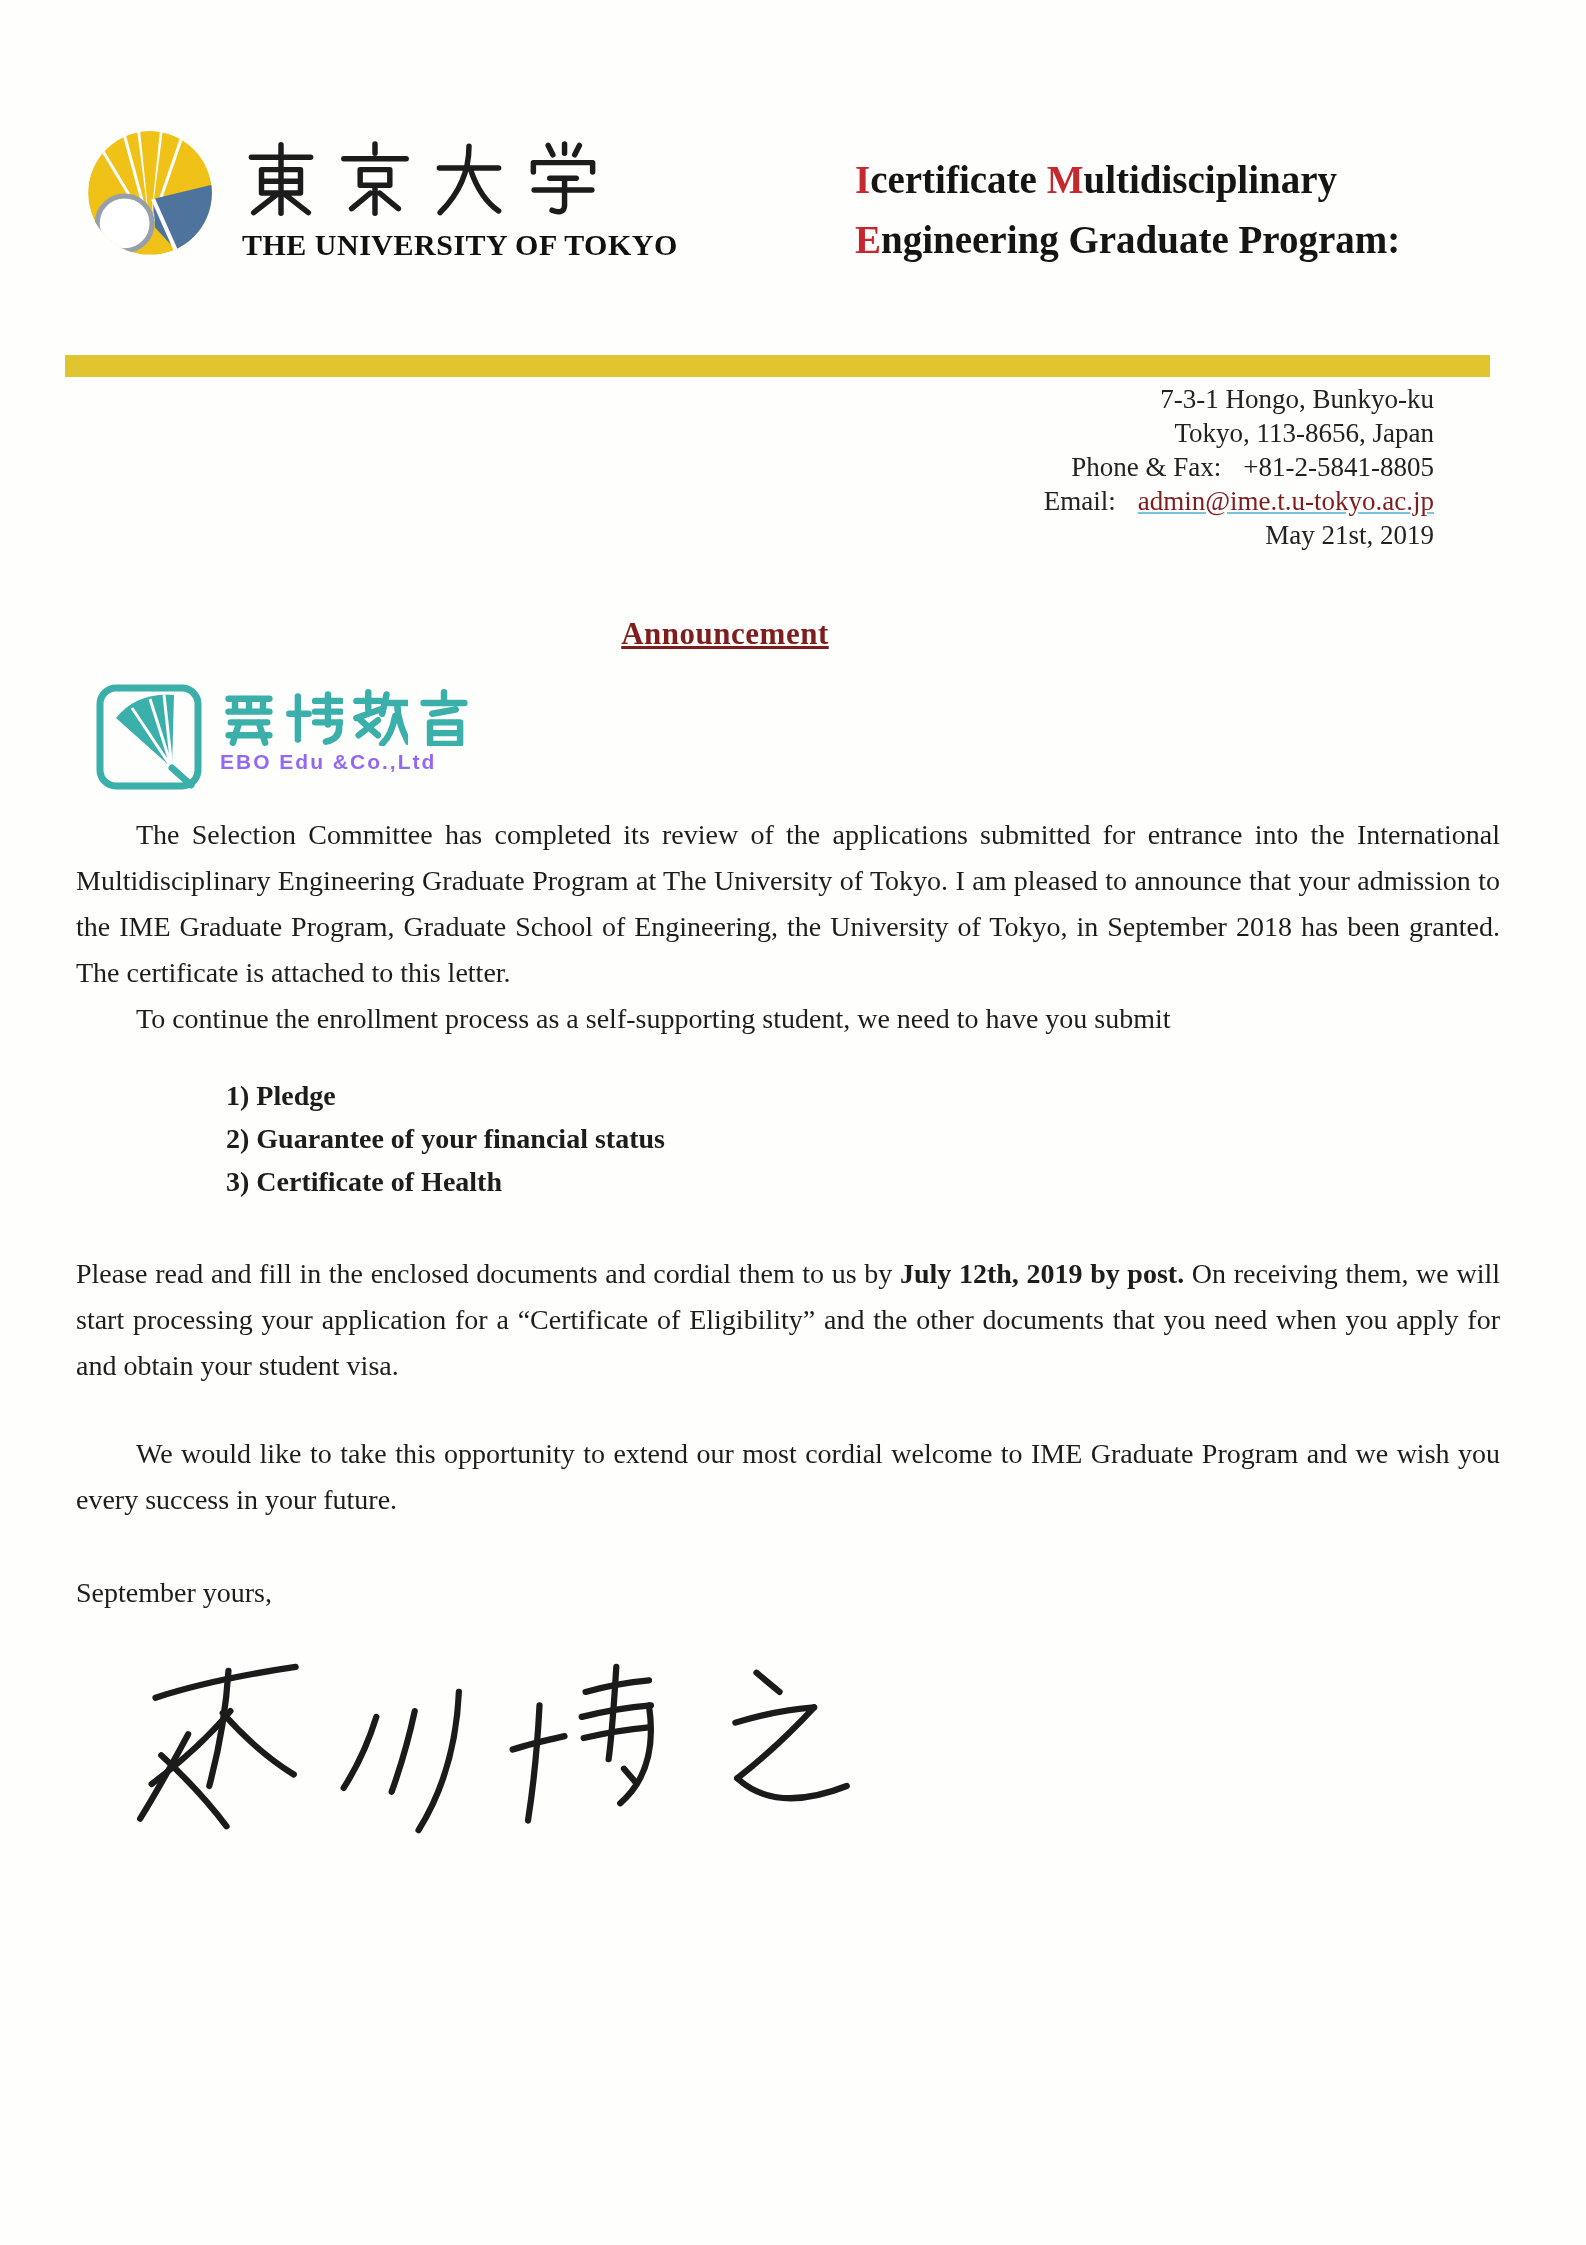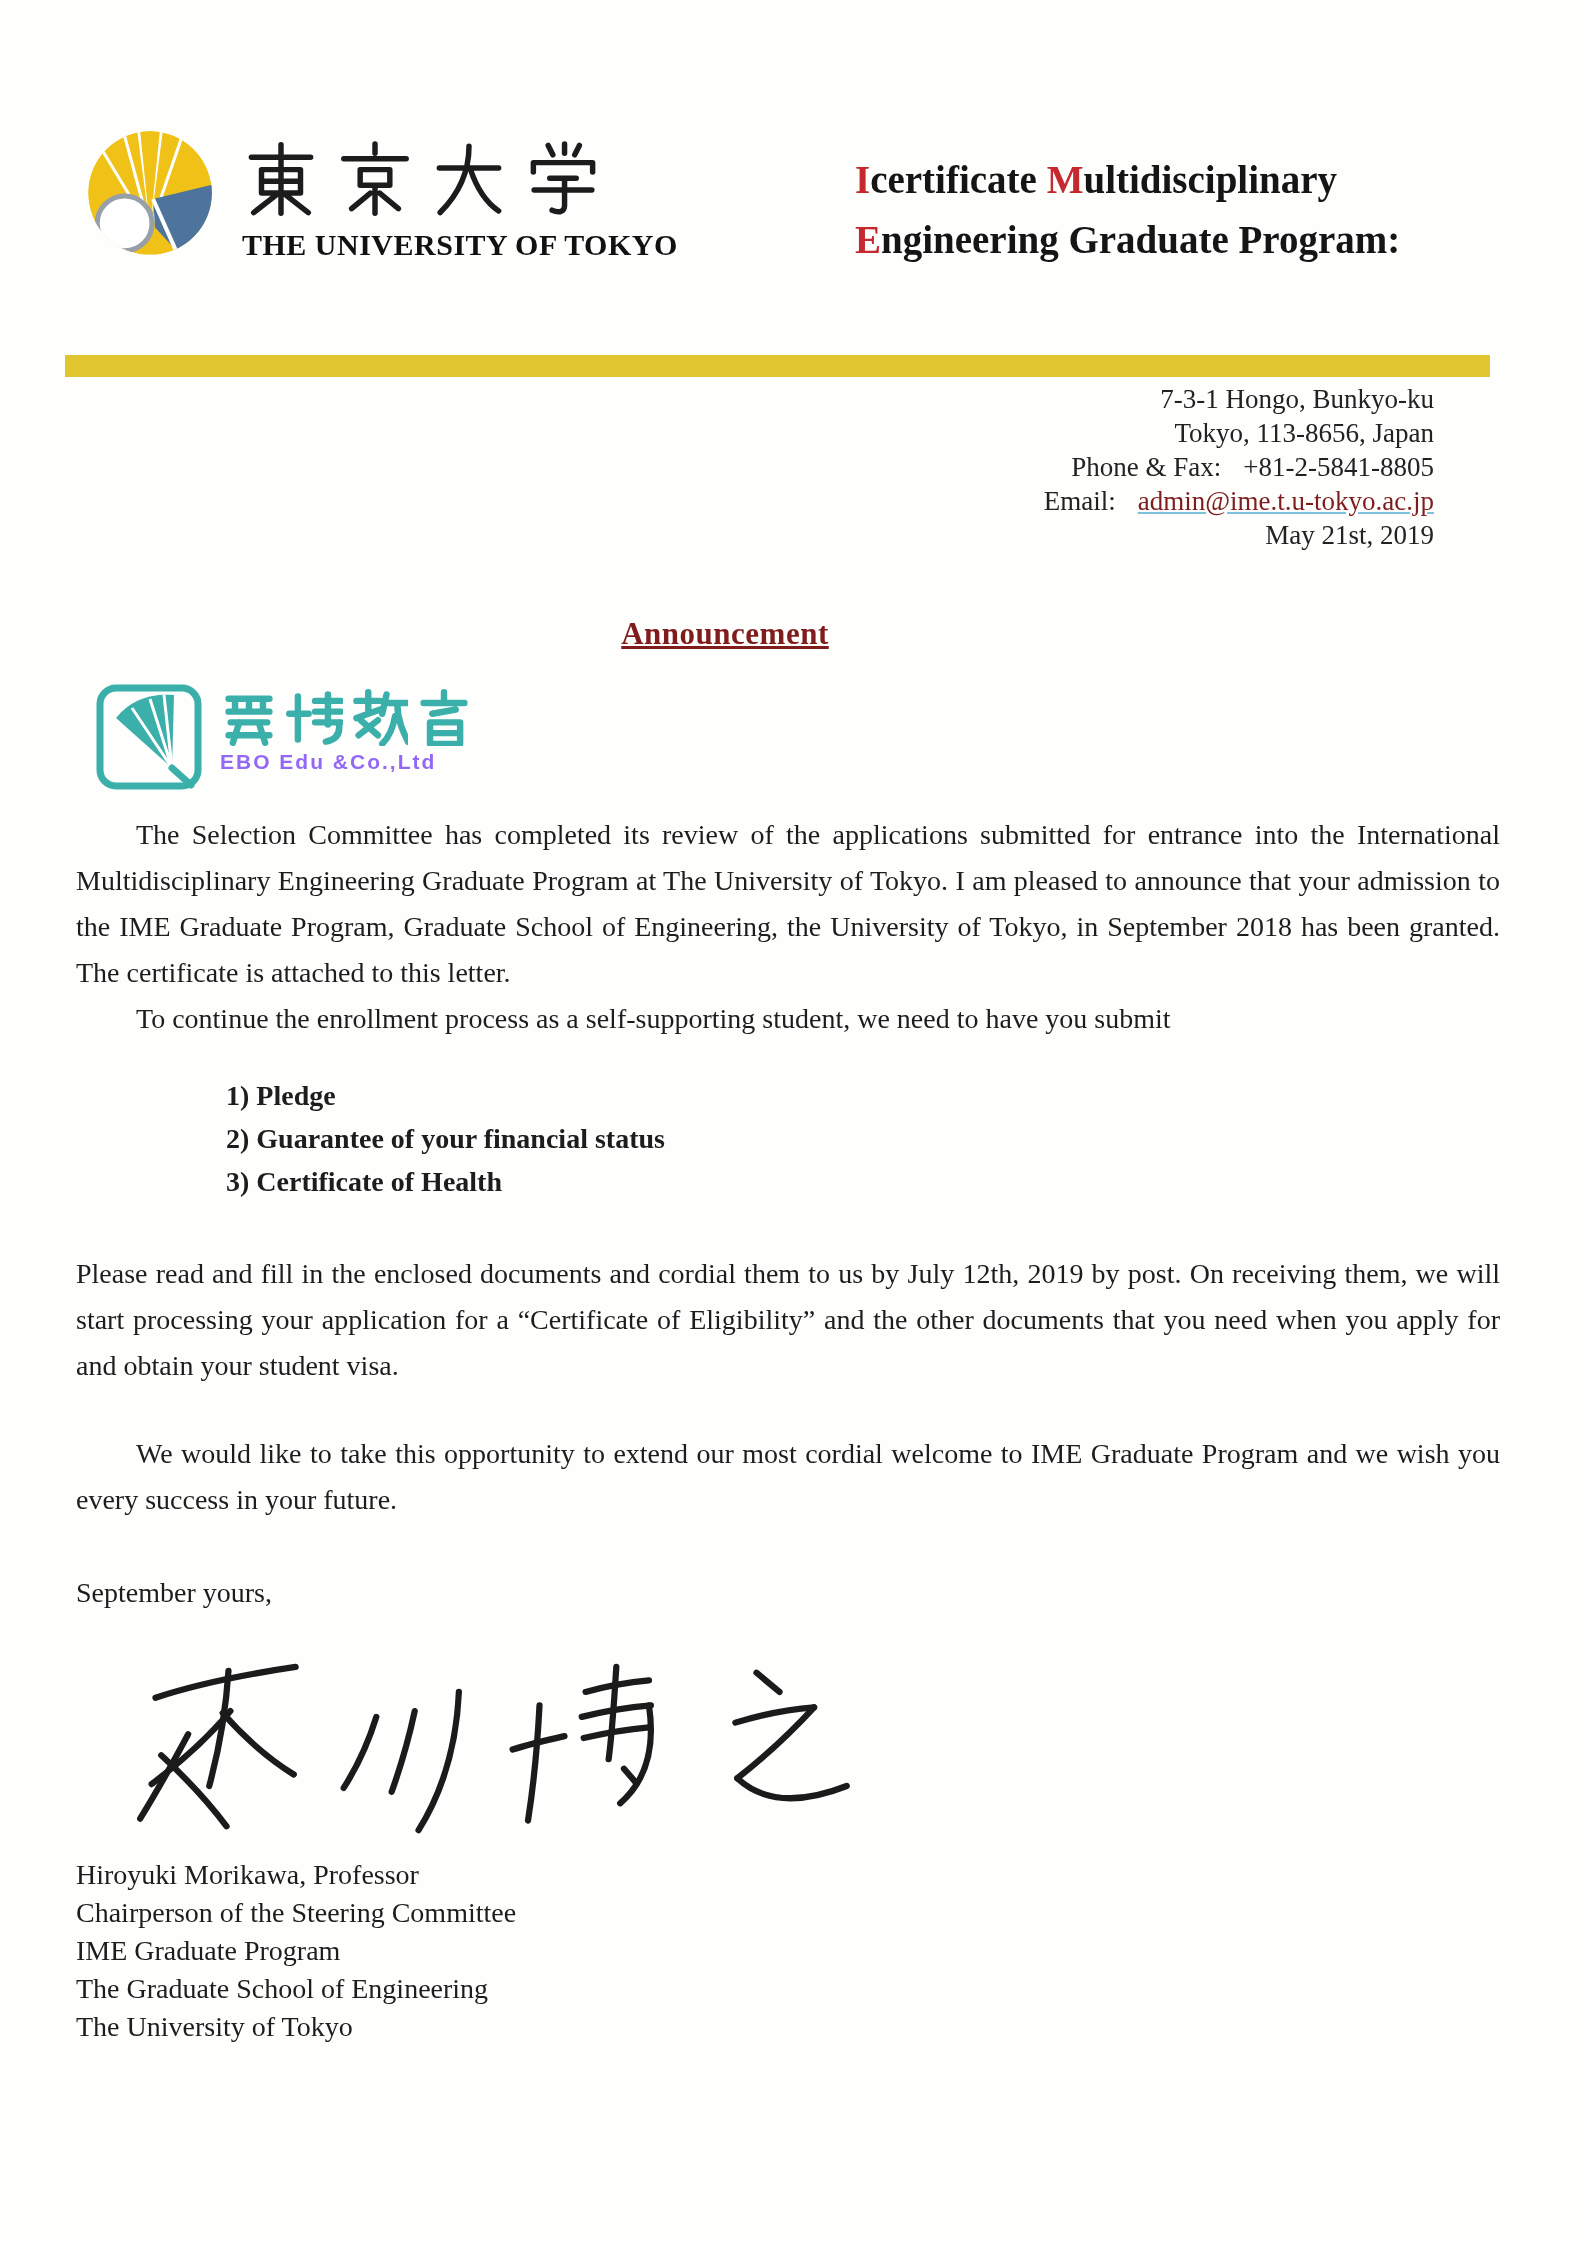--- a/index.html
+++ b/index.html
@@ -70,21 +70,21 @@
     font-weight:bold;line-height:43px;text-align:left;
   }
   .p3{margin-top:48px;}
   .p4{margin-top:42px;}
   .closing{margin-top:47px;text-align:left;}
   .signature-wrap{margin-top:26px;margin-left:18px;}
   .signature-wrap svg{width:772px;height:192px;}
   .sig-stroke{fill:none;stroke:#1b1b1b;stroke-width:6.5;stroke-linecap:round;stroke-linejoin:round;}
   .signer{margin-top:8px;font-size:28px;line-height:38px;text-align:left;}
   .signer div{white-space:nowrap;}
-  b.inline-bold{font-weight:normal;}
+  b.inline-bold{font-weight:bold;}
 </style>
 </head>
 <body>
 
 <div class="page">
 
   <div class="utokyo-logo">
     <svg class="ginkgo" viewBox="0 0 130 134">
       <defs>
           <clipPath id="lc">
@@ -200,22 +200,15 @@
         <path class="sig-stroke" d="M498 100 C520 95 544 91 566 89"></path>
         <path class="sig-stroke" d="M566 66 C572 106 566 142 536 168"></path>
         <path class="sig-stroke" d="M540 132 L552 146"></path>
         <path class="sig-stroke" d="M678 32 L702 52"></path>
         <path class="sig-stroke" d="M656 84 C682 76 712 70 738 68"></path>
         <path class="sig-stroke" d="M738 68 C714 94 686 120 658 142"></path>
         <path class="sig-stroke" d="M658 142 C686 168 726 168 772 150"></path>
       </svg>
     </div>
 
-    <div class="signer">
-      <div>Hiroyuki Morikawa, Professor</div>
-      <div>Chairperson of the Steering Committee</div>
-      <div>IME Graduate Program</div>
-      <div>The Graduate School of Engineering</div>
-      <div>The University of Tokyo</div>
-    </div>
   </div>
 
 </div>
 
 </body></html>

